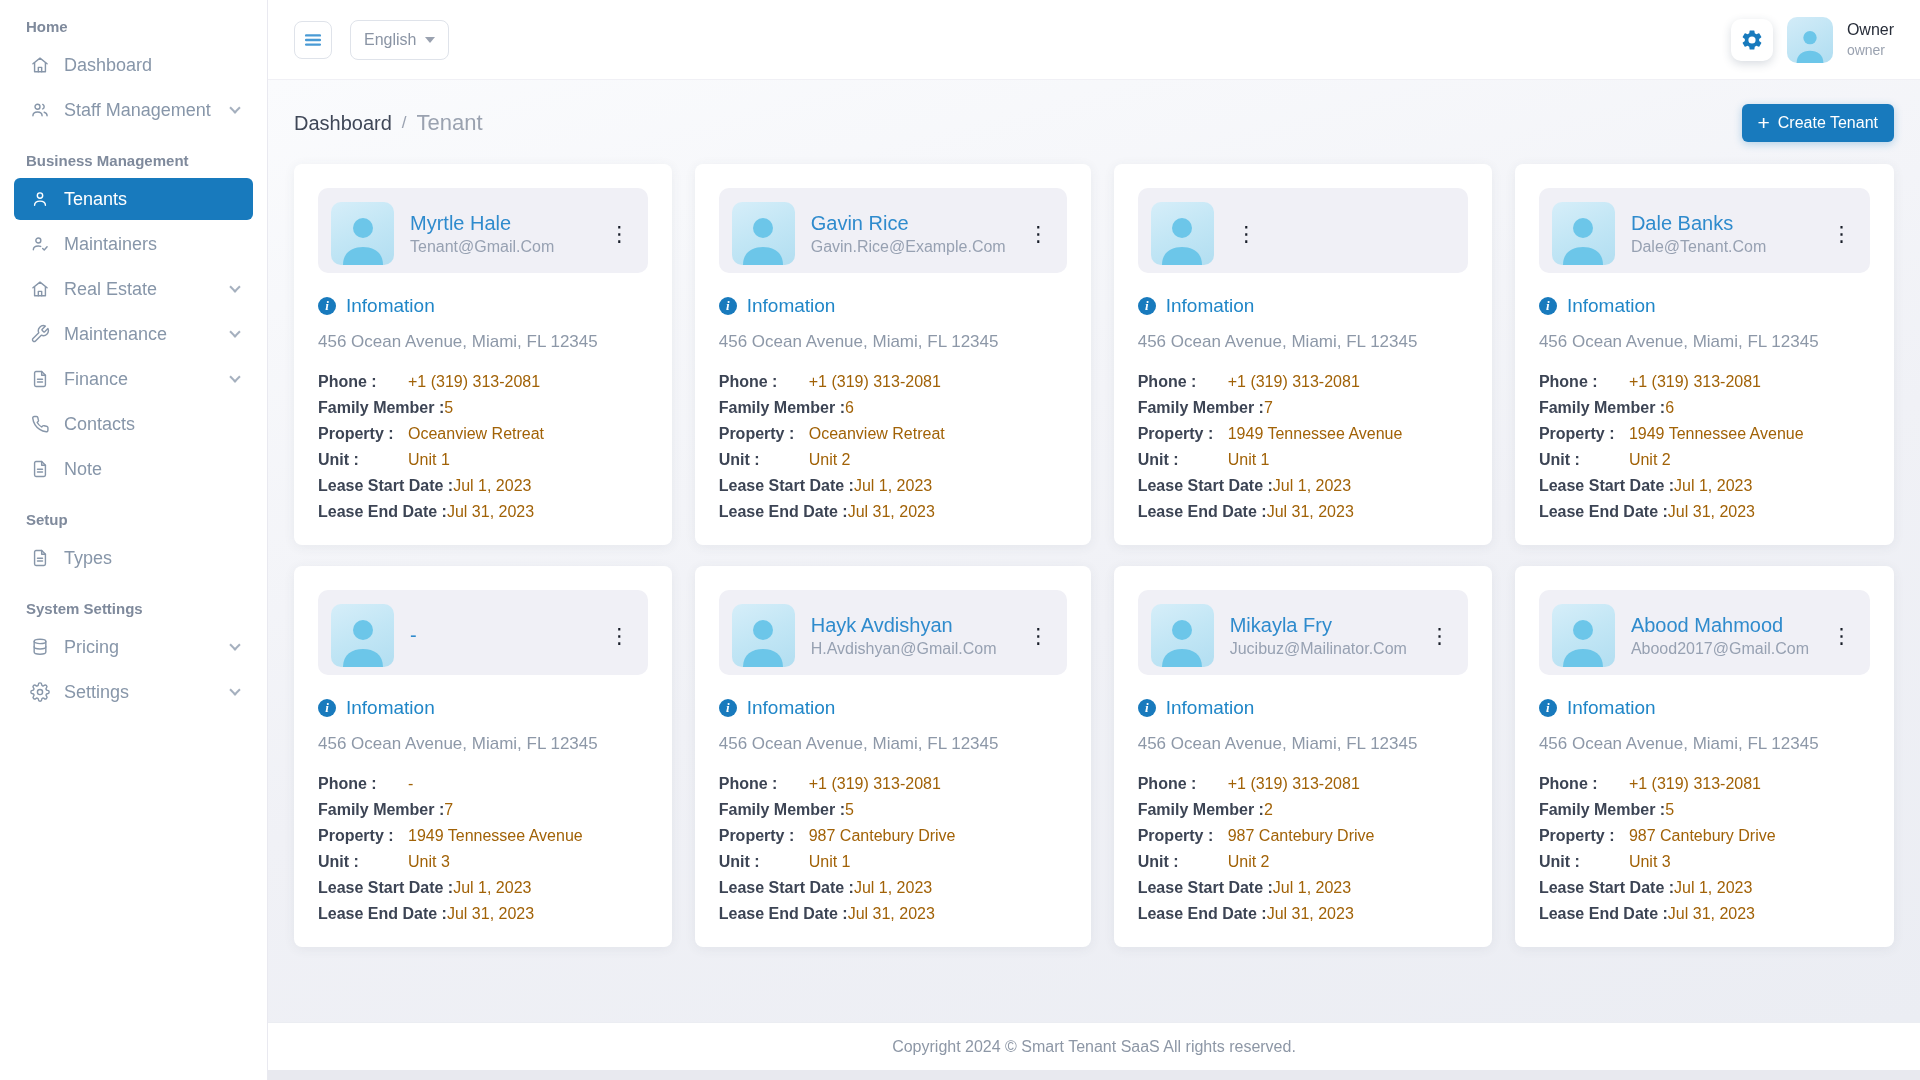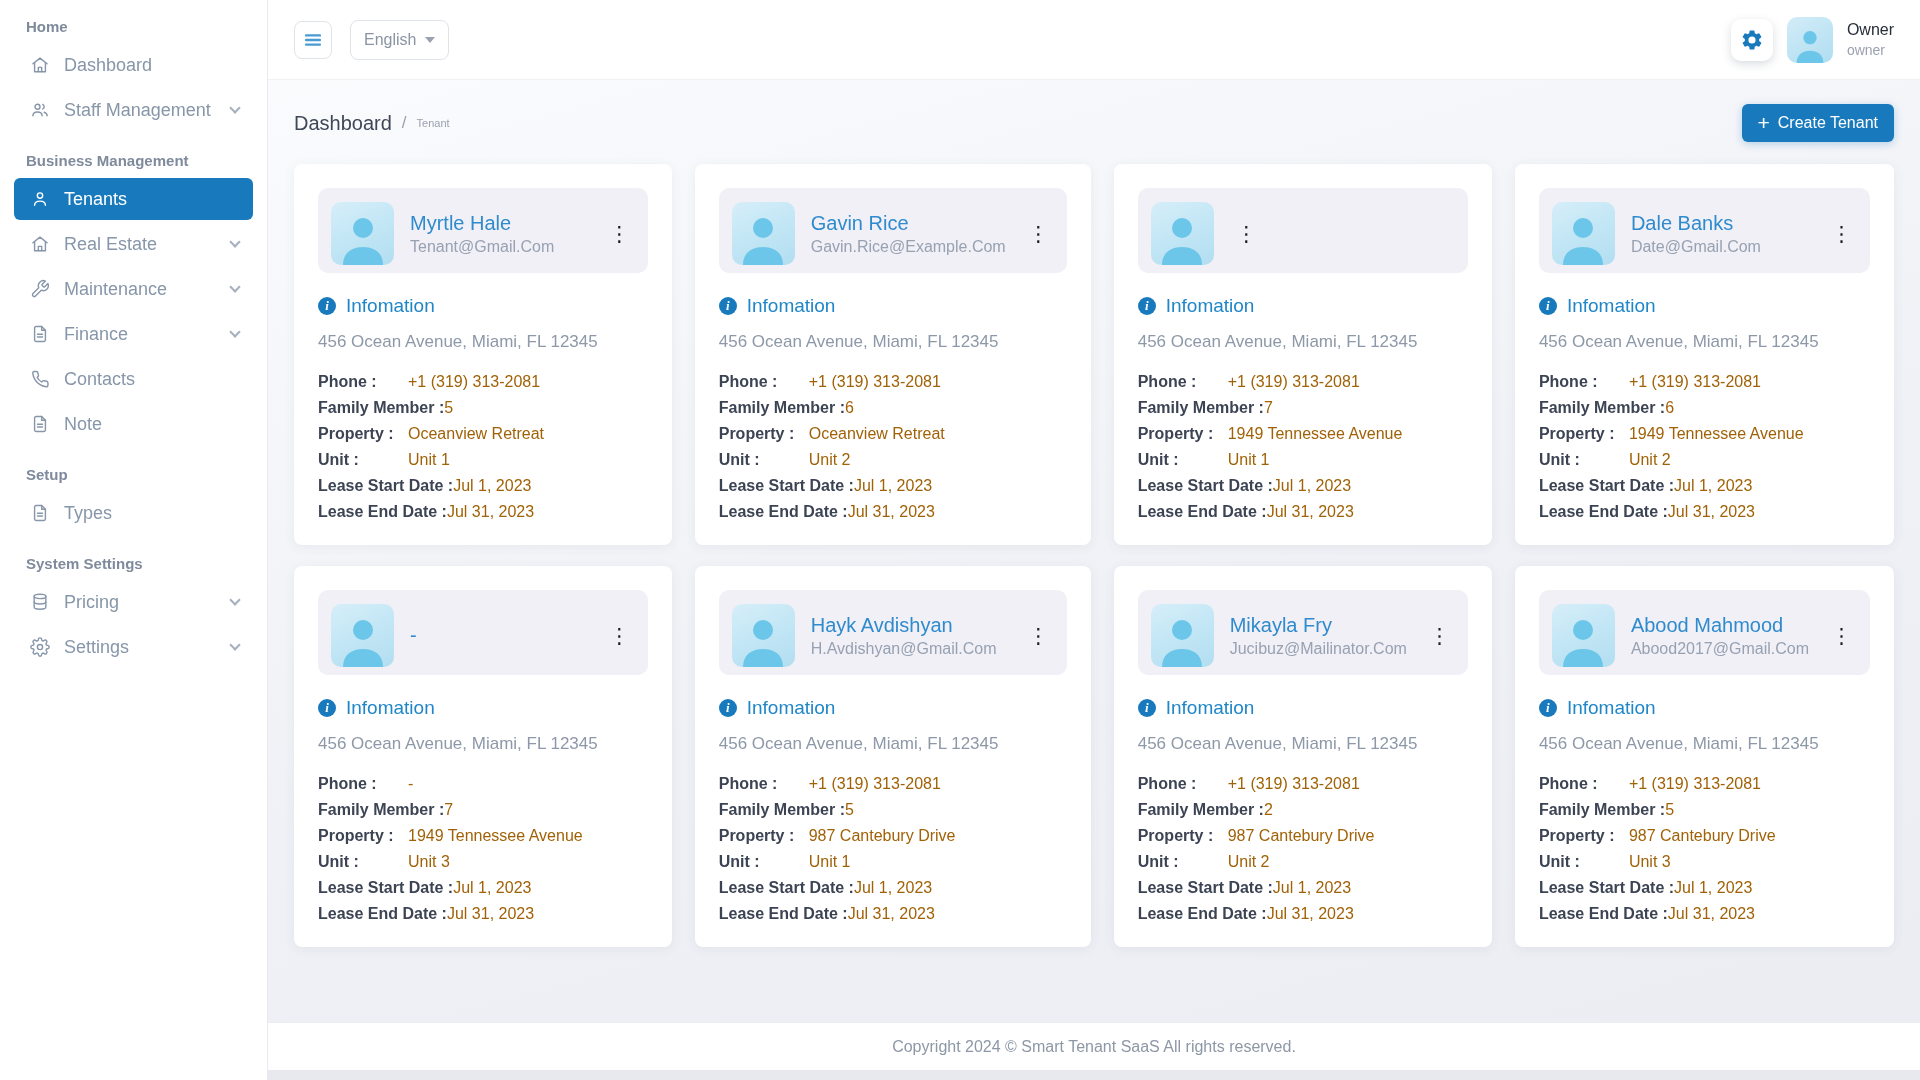--- a/index.html
+++ b/index.html
@@ -46,21 +46,21 @@
   .user-meta { line-height:1.3; }
   .user-name { font-size:16px; color:#272d39; }
   .user-role { font-size:14px; color:#9aa2b0; }
 
   .main { flex:1; min-height:0; padding:24px 26px 0;
           background:linear-gradient(165deg,#fafbfd 0%,#f0f1f6 55%,#ebedf3 100%); }
 
   .crumb-row { display:flex; align-items:center; margin-bottom:22px; }
   .crumb-primary { font-size:20px; color:#3f4757; }
   .crumb-sep { margin:0 10px; color:#9aa2b0; font-size:17px; }
-  .crumb-current { font-size:11px; color:#9aa2b0;text-align:center; }
+  .crumb-current { font-size:22px; color:#9aa2b0;text-align:center; }
   .create-btn { margin-left:auto; height:38px; background:#187abd; color:#fff; border:none; border-radius:6px;
                 font-size:16px; padding:0 16px; display:flex; align-items:center; gap:8px; cursor:pointer;
                 box-shadow:0 2px 8px rgba(24,122,189,.30); }
   .plus { font-size:21px; line-height:1; margin-top:-2px; font-weight:normal; }
 
   .grid { display:grid; grid-template-columns:repeat(4,1fr); gap:21px 23px; }
   .card { background:#fff; border-radius:8px; padding:24px 24px 20px; box-shadow:0 2px 12px rgba(60,70,90,.07); }
   .card-head { background:#f0f0f6; border-radius:10px; height:85px; padding:11px 12px 5px 13px;
                display:flex; align-items:center; gap:16px; }
   .avatar { width:63px; height:63px; border-radius:10px; flex:none; overflow:hidden;
@@ -131,20 +131,31 @@
     <span class="nav-ic">
                 <svg viewBox="0 0 24 24" fill="none" stroke="currentColor" stroke-width="1.7" stroke-linecap="round" stroke-linejoin="round">
                   <circle cx="12" cy="7.8" r="3.2"></circle>
                   <path d="M5.5 19.6c0-3.5 2.9-5.1 6.5-5.1s6.5 1.6 6.5 5.1"></path>
                 </svg>
               </span>
     <span class="nav-label">Tenants</span>
 
   </a>
 
+  <a class="nav-item">
+    <span class="nav-ic">
+                <svg viewBox="0 0 24 24" fill="none" stroke="currentColor" stroke-width="1.7" stroke-linecap="round" stroke-linejoin="round">
+                  <circle cx="10" cy="7.8" r="3"></circle>
+                  <path d="M4 19c0-3.1 2.6-4.6 6-4.6 1 0 2 .2 2.8.5"></path>
+                  <path d="M15.2 17.4l1.9 1.9 3.4-3.9"></path>
+                </svg>
+              </span>
+    <span class="nav-label">Maintainers</span>
+
+  </a>
 
   <a class="nav-item">
     <span class="nav-ic">
                 <svg viewBox="0 0 24 24" fill="none" stroke="currentColor" stroke-width="1.7" stroke-linecap="round" stroke-linejoin="round">
                   <path d="M3.5 10.5 12 3.8l8.5 6.7"></path>
                   <path d="M5.5 9.3V20h13V9.3"></path>
                   <path d="M10 20v-5.2h4V20"></path>
                 </svg>
               </span>
     <span class="nav-label">Real Estate</span>
@@ -430,21 +441,21 @@
   <article class="card">
     <div class="card-head">
       <div class="avatar">
         <svg viewBox="0 0 48 54">
                   <circle cx="24" cy="17" r="10" fill="#6cc6e9"></circle>
                   <path d="M4 54c0-12.5 9-18 20-18s20 5.5 20 18z" fill="#6cc6e9"></path>
                 </svg>
       </div>
       <div class="who">
         <a class="name">Dale Banks</a>
-        <div class="email">Date@Gmail.Com</div>
+        <div class="email">Dale@Tenant.Com</div>
       </div>
       <button class="dots">⋮</button>
     </div>
     <div class="info-row">
       <span class="info-ic">i</span>
       <span class="info-title">Infomation</span>
     </div>
     <div class="addr">456 Ocean Avenue, Miami, FL 12345</div>
     <div class="rows">
       <div class="drow">

